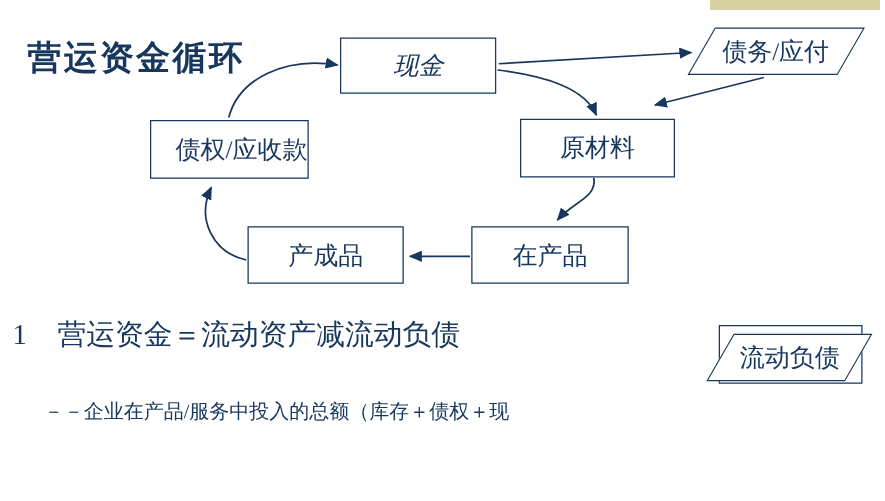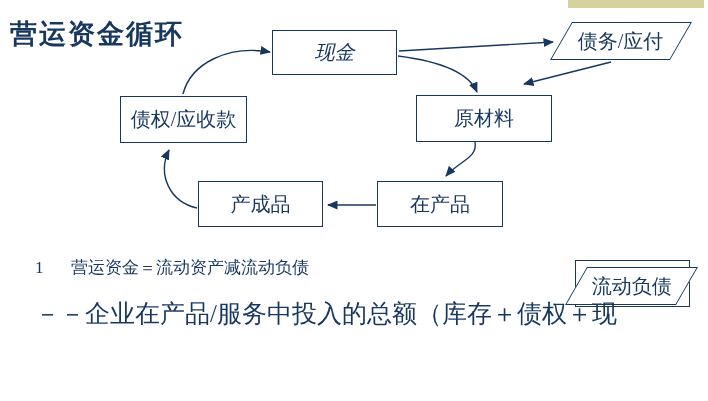--- a/index.html
+++ b/index.html
@@ -13,51 +13,51 @@
     background:#ffffff;
     overflow:hidden;
     font-family:"Liberation Serif","DejaVu Serif",serif;
     color:var(--ink);
   }
   .accent-bar{
     position:absolute;left:568px;top:0;width:136px;height:8px;
     background:var(--accent);
   }
   .title{
-    position:absolute;left:10px;top:16px;margin:0;
+    position:absolute;left:10px;top:16px;margin:12px;
     font-size:27px;font-weight:bold;letter-spacing:2px;
     color:var(--ink);white-space:nowrap;
   }
   .edges{position:absolute;left:0;top:0;width:708px;height:401px;}
   .node{
     position:absolute;
     display:flex;align-items:center;justify-content:center;
     border:1.5px solid var(--ink);
     background:#fff;
     font-size:20px;color:var(--ink);
     white-space:nowrap;box-sizing:border-box;
   }
   .para{transform:skewX(-30deg);}
   .para .lbl{display:inline-block;transform:skewX(30deg);}
   .node-cash{left:272px;top:30px;width:125px;height:45px;font-style:italic;}
   .node-debt{left:561px;top:22px;width:120px;height:38px;}
-  .node-receivables{left:120px;top:96px;width:127px;height:47px;}
-  .node-raw{left:416px;top:95px;width:136px;height:47px;}
+  .node-receivables{left:120px;top:96px;width:127px;height:47px;justify-content:flex-end;}
+  .node-raw{left:416px;top:95px;width:124px;height:47px;}
   .node-wip{left:377px;top:181px;width:126px;height:46px;}
   .node-finished{left:198px;top:181px;width:125px;height:46px;}
   .node-assets{left:575px;top:216px;width:115px;height:47px;margin-top:44px;}
   .node-liabilities{left:576px;top:267px;width:111px;height:38px;}
   .note{
     position:absolute;left:10px;
-    font-size:17px;line-height:24px;color:var(--ink);white-space:nowrap;margin-left:25px;
+    font-size:23px;line-height:24px;color:var(--ink);white-space:nowrap;
   }
   .note .num{display:inline-block;width:36px;}
   .note-sub{
     position:absolute;
-    font-size:25px;line-height:24px;color:var(--ink);white-space:nowrap;
+    font-size:16px;line-height:24px;color:var(--ink);white-space:nowrap;margin-top:16px;
   }
 </style>
 </head>
 <body>
 
 <div class="slide">
 
   <div class="accent-bar"></div>
 
   <h1 class="title">营运资金循环</h1>

